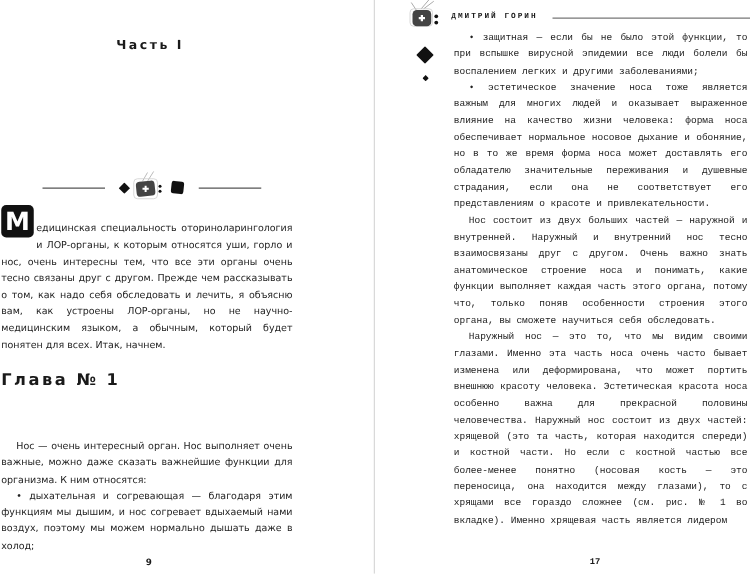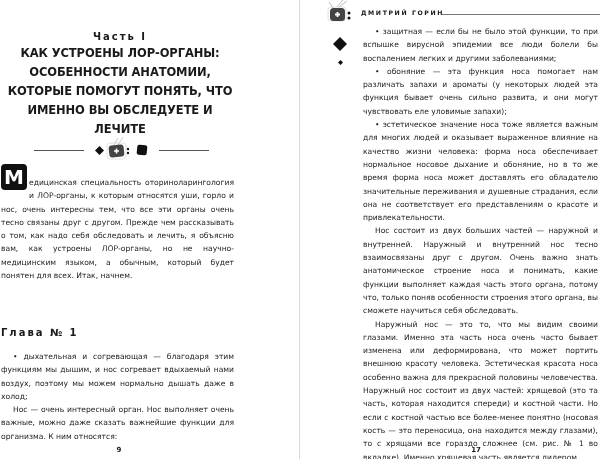--- a/index.html
+++ b/index.html
@@ -2,21 +2,21 @@
 <html><head>
   <meta charset="utf-8">
   <style>
     * { margin: 0; padding: 0; box-sizing: border-box; }
     html, body { width: 600px; height: 459px; background: #ffffff; overflow: hidden; }
     body { font-family: "DejaVu Sans", sans-serif; color: #1a1a1a; position: relative; }
 
     .spread { position: absolute; left: 0; top: 0; width: 600px; height: 459px; }
     .page { position: absolute; top: 0; height: 459px; }
     .page-left { left: 0; width: 299px; }
-    .page-right { left: 300px; width: 300px; }
+    .page-right { left: 300px; width: 300px; font-family: Liberation Mono, monospace; }
     .gutter { position: absolute; left: 299px; top: 0; width: 1px; height: 459px; background: #d9d9d9; }
 
     
     .part-label {
       position: absolute; left: 0; width: 240px; top: 31px;
       text-align: center; font-weight: bold; font-size: 10px; letter-spacing: 2px;
     }
     .part-title {
       position: absolute; left: 0; width: 240px; top: 44px;
       text-align: center; font-weight: bold; font-size: 11.5px; line-height: 19px;
@@ -31,21 +31,21 @@
 
     .body-text { position: absolute; font-size: 7.6px; line-height: 13.3px; text-align: justify; color: #222; }
     .left-intro { left: 1px; top: 164px; width: 233px; }
     .dropcap {
       float: left; width: 26px; height: 26px; background: #111; color: #fff;
       border-radius: 4px; font-weight: bold; font-size: 20px; line-height: 26px;
       text-align: center; margin: 0 2px 0 0;
     }
 
     .chapter-label {
-      position: absolute; left: 1px; top: 297px; font-weight: bold; font-size: 10px; letter-spacing: 2px; margin-top: 30px;
+      position: absolute; left: 1px; top: 297px; font-weight: bold; font-size: 13px; letter-spacing: 2px;
     }
     .chapter-title {
       position: absolute; left: 1px; top: 309px; width: 240px; font-weight: bold; font-size: 9px;
       line-height: 13px; text-transform: uppercase;
     }
     .left-body { left: 1px; top: 350px; width: 233px; }
     .indent { text-indent: 12px !important; display: block; }
 
     .page-num { position: absolute; top: 446px; font-weight: bold; font-size: 7px; width: 20px; text-align: center; }
     .page-num.left { left: 109px; }
@@ -62,21 +62,20 @@
     .dot-small { position: absolute; left: 38px; top: 60px; }
     .right-body { left: 63px; top: 25px; width: 235px; }
   </style>
 </head>
 <body>
 
 <div class="spread">
 
   <div class="page page-left">
     <div class="part-label">Часть I</div>
-    <div class="part-title">КАК УСТРОЕНЫ ЛОР-ОРГАНЫ: ОСОБЕННОСТИ АНАТОМИИ, КОТОРЫЕ ПОМОГУТ ПОНЯТЬ, ЧТО ИМЕННО ВЫ ОБСЛЕДУЕТЕ И ЛЕЧИТЕ</div>
 
     <div class="ornament">
       <div class="orn-line l"></div>
       <svg style="position:absolute;left:63px;top:7px" width="9" height="9" viewBox="0 0 9 9">
           <path d="M4.5 0 L9 4.5 L4.5 9 L0 4.5 Z" fill="#111"></path>
         </svg>
       <svg style="position:absolute;left:74px;top:-2px" width="26" height="24" viewBox="0 0 26 24">
         <path d="M8 8 L12 1 M12 8 L17 0" stroke="#bbb" stroke-width="0.8" fill="none"></path>
         <rect x="3" y="8" width="15" height="12" rx="3" fill="#444" transform="rotate(-6 10 14)"></rect>
         <rect x="1" y="6" width="19" height="16" rx="3" fill="none" stroke="#ccc" stroke-width="0.6"></rect>
@@ -91,22 +90,22 @@
     </div>
 
     <div class="body-text left-intro">
       <span class="dropcap">М</span>
       <span style="display:block;padding-top:12px">едицинская специальность оториноларингология и ЛОР-органы, к которым относятся уши, горло и нос, очень интересны тем, что все эти органы очень тесно связаны друг с другом. Прежде чем рассказывать о том, как надо себя обследовать и лечить, я объясню вам, как устроены ЛОР-органы, но не научно-медицинским языком, а обычным, который будет понятен для всех. Итак, начнем.</span>
     </div>
 
     <div class="chapter-label">Глава № 1</div>
 
     <div class="body-text left-body">
+      <span class="indent">Нос — очень интересный орган. Нос выполняет очень важные, можно даже сказать важнейшие функции для организма. К ним относятся:</span>
       <span class="indent">• дыхательная и согревающая — благодаря этим функциям мы дышим, и нос согревает вдыхаемый нами воздух, поэтому мы можем нормально дышать даже в холод;</span>
-      <span class="indent">Нос — очень интересный орган. Нос выполняет очень важные, можно даже сказать важнейшие функции для организма. К ним относятся:</span>
     </div>
 
     <div class="page-num left">9</div>
   </div>
 
   <div class="gutter"></div>
 
   <div class="page page-right">
     <svg class="tv-icon" width="30" height="24" viewBox="0 0 30 24">
       <path d="M6 8 L2 2 M10 7 L16 0 M12 7 L20 1" stroke="#aaa" stroke-width="0.8" fill="none"></path>
@@ -121,21 +120,20 @@
 
     <svg class="diamond-big" width="14" height="14" viewBox="0 0 14 14">
         <path d="M7 0 L14 7 L7 14 L0 7 Z" fill="#111"></path>
       </svg>
     <svg class="dot-small" width="5" height="5" viewBox="0 0 5 5">
         <path d="M2.5 0 L5 2.5 L2.5 5 L0 2.5 Z" fill="#111"></path>
       </svg>
 
     <div class="body-text right-body">
       <span class="indent">• защитная — если бы не было этой функции, то при вспышке вирусной эпидемии все люди болели бы воспалением легких и другими заболеваниями;</span>
-      <span class="indent">• обоняние — эта функция носа помогает нам различать запахи и ароматы (у некоторых людей эта функция бывает очень сильно развита, и они могут чувствовать еле уловимые запахи);</span>
       <span class="indent">• эстетическое значение носа тоже является важным для многих людей и оказывает выраженное влияние на качество жизни человека: форма носа обеспечивает нормальное носовое дыхание и обоняние, но в то же время форма носа может доставлять его обладателю значительные переживания и душевные страдания, если она не соответствует его представлениям о красоте и привлекательности.</span>
       <span class="indent">Нос состоит из двух больших частей — наружной и внутренней. Наружный и внутренний нос тесно взаимосвязаны друг с другом. Очень важно знать анатомическое строение носа и понимать, какие функции выполняет каждая часть этого органа, потому что, только поняв особенности строения этого органа, вы сможете научиться себя обследовать.</span>
       <span class="indent">Наружный нос — это то, что мы видим своими глазами. Именно эта часть носа очень часто бывает изменена или деформирована, что может портить внешнюю красоту человека. Эстетическая красота носа особенно важна для прекрасной половины человечества. Наружный нос состоит из двух частей: хрящевой (это та часть, которая находится спереди) и костной части. Но если с костной частью все более-менее понятно (носовая кость — это переносица, она находится между глазами), то с хрящами все гораздо сложнее (см. рис. № 1 во вкладке). Именно хрящевая часть является лидером</span>
     </div>
 
     <div class="page-num right">17</div>
   </div>
 </div>
 
 </body></html>

